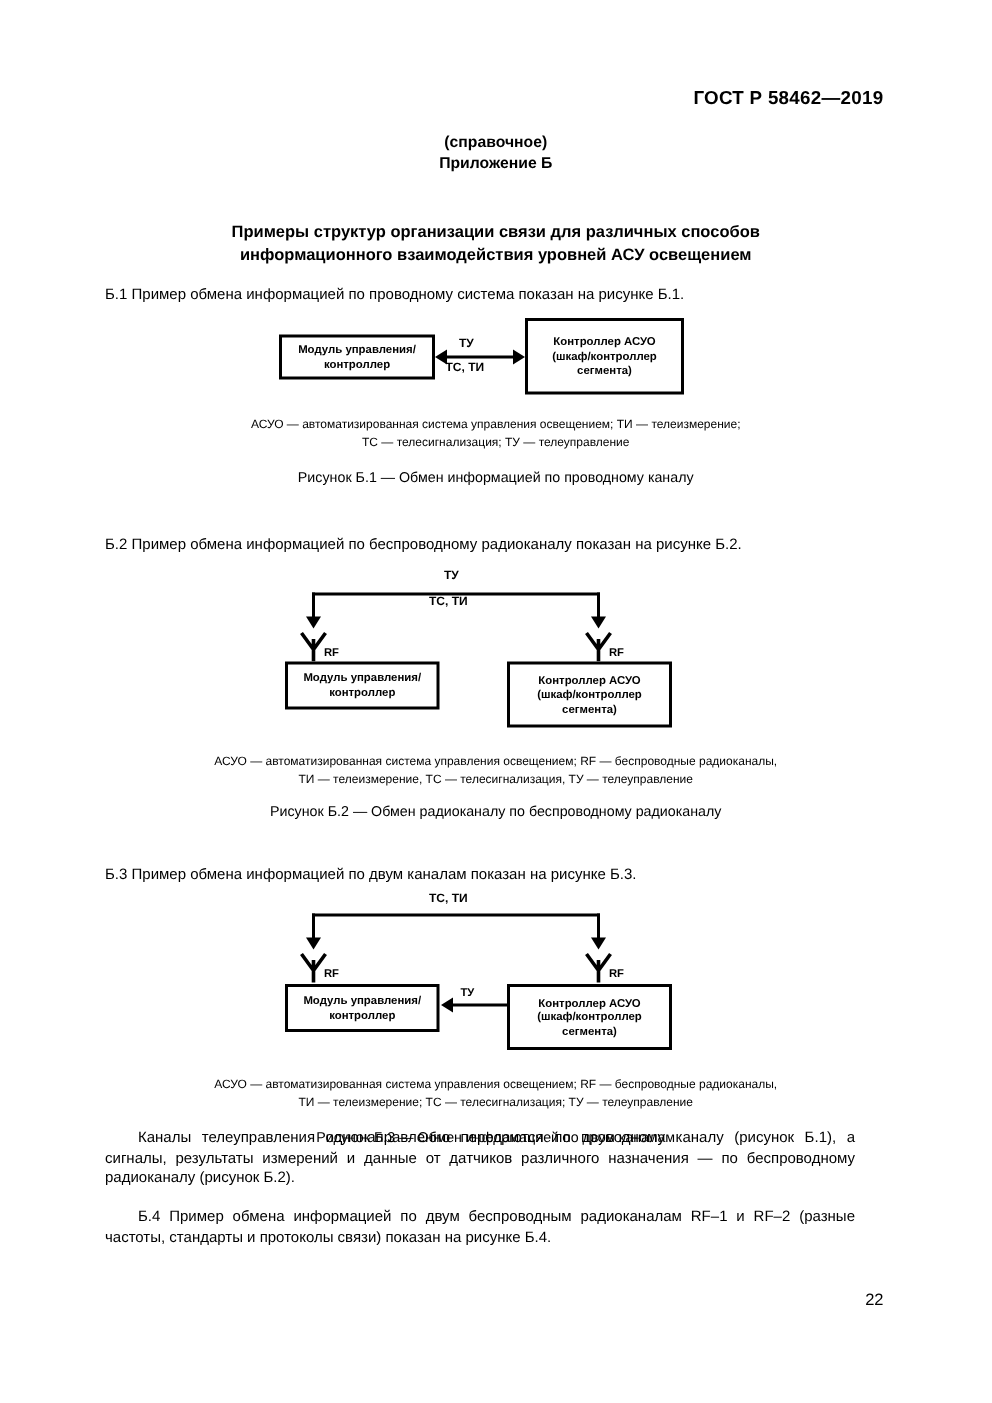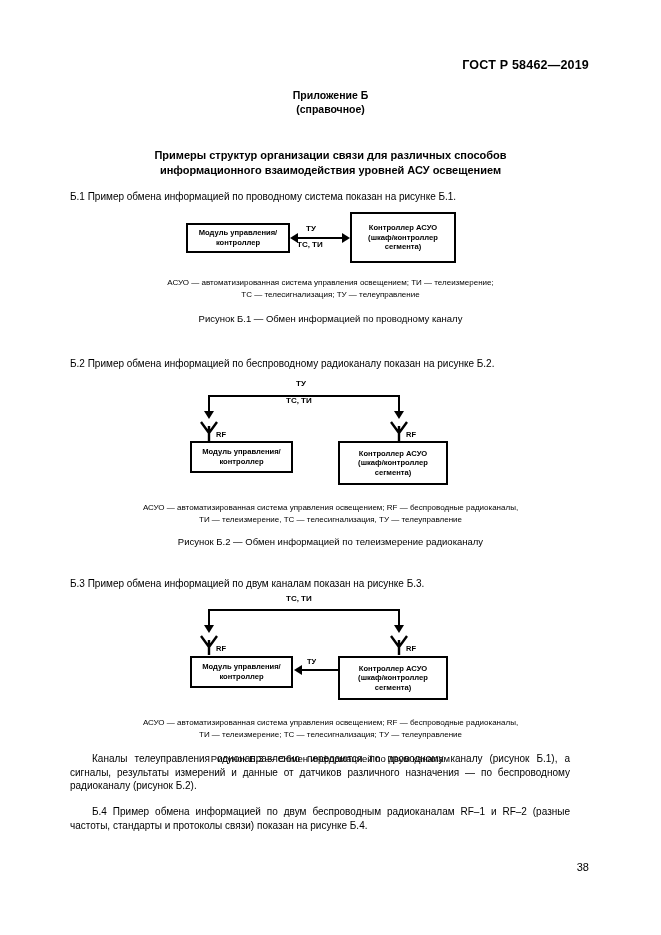--- a/index.html
+++ b/index.html
@@ -82,22 +82,22 @@
   .ant{position:absolute;}
 </style>
 </head>
 <body>
 
 <div class="page">
 
   <div class="hdr">ГОСТ Р 58462—2019</div>
 
   <div class="annex center">
+    <div>(справочное)</div>
     <div>Приложение Б</div>
-    <div>(справочное)</div>
   </div>
 
   <div class="maintitle">
     <div>Примеры структур организации связи для различных способов</div>
     <div>информационного взаимодействия уровней АСУ освещением</div>
   </div>
 
   <div class="para" style="top:190px;left:70px;width:500px;">Б.1  Пример обмена информацией по проводному система показан на рисунке Б.1.</div>
 
   <div class="diag" style="top:212px;left:186px;width:270px;height:56px;">
@@ -172,21 +172,21 @@
       </div>
     </div>
   </div>
 
   <div class="legend" style="top:502px;">
     <div>АСУО — автоматизированная система управления освещением; RF — беспроводные радиоканалы,</div>
     <div>ТИ — телеизмерение, ТС — телесигнализация, ТУ — телеуправление</div>
   </div>
 
   <div class="figcap" style="top:535px;">
-    <div>Рисунок Б.2 — Обмен информацией по телеизмерение радиоканалу</div>
+    <div>Рисунок Б.2 — Обмен радиоканалу по беспроводному радиоканалу</div>
   </div>
 
   <div class="para" style="top:577px;left:70px;width:500px;">Б.3  Пример обмена информацией по двум каналам показан на рисунке Б.3.</div>
 
   <div class="diag" style="top:593px;left:190px;width:275px;height:110px;">
 
     <div class="hline" style="left:18px;top:16px;width:192px;"></div>
     <div class="vline" style="left:18px;top:16px;height:18px;"></div>
     <div class="vline" style="left:208px;top:16px;height:18px;"></div>
     <div class="arrowhead ah-down" style="left:14px;top:32px;"></div>
@@ -229,15 +229,15 @@
     <div>ТИ — телеизмерение; ТС — телесигнализация; ТУ — телеуправление</div>
   </div>
 
   <div class="figcap" style="top:752px;">
     <div>Рисунок Б.3 — Обмен информацией по двум каналам</div>
   </div>
 
   <div class="para" style="top:752px;left:70px;width:500px;text-indent:22px;">Каналы телеуправления однонаправленно передаются по проводному каналу (рисунок Б.1), а сигналы, результаты измерений и данные от датчиков различного назначения — по беспроводному радиоканалу (рисунок Б.2).</div>
   <div class="para" style="top:805px;left:70px;width:500px;text-indent:22px;">Б.4  Пример обмена информацией по двум беспроводным радиоканалам RF–1 и RF–2 (разные частоты, стандарты и протоколы связи) показан на рисунке Б.4.</div>
 
-  <div class="pageno">38</div>
+  <div class="pageno">22</div>
 
 </div>
 
 </body></html>

